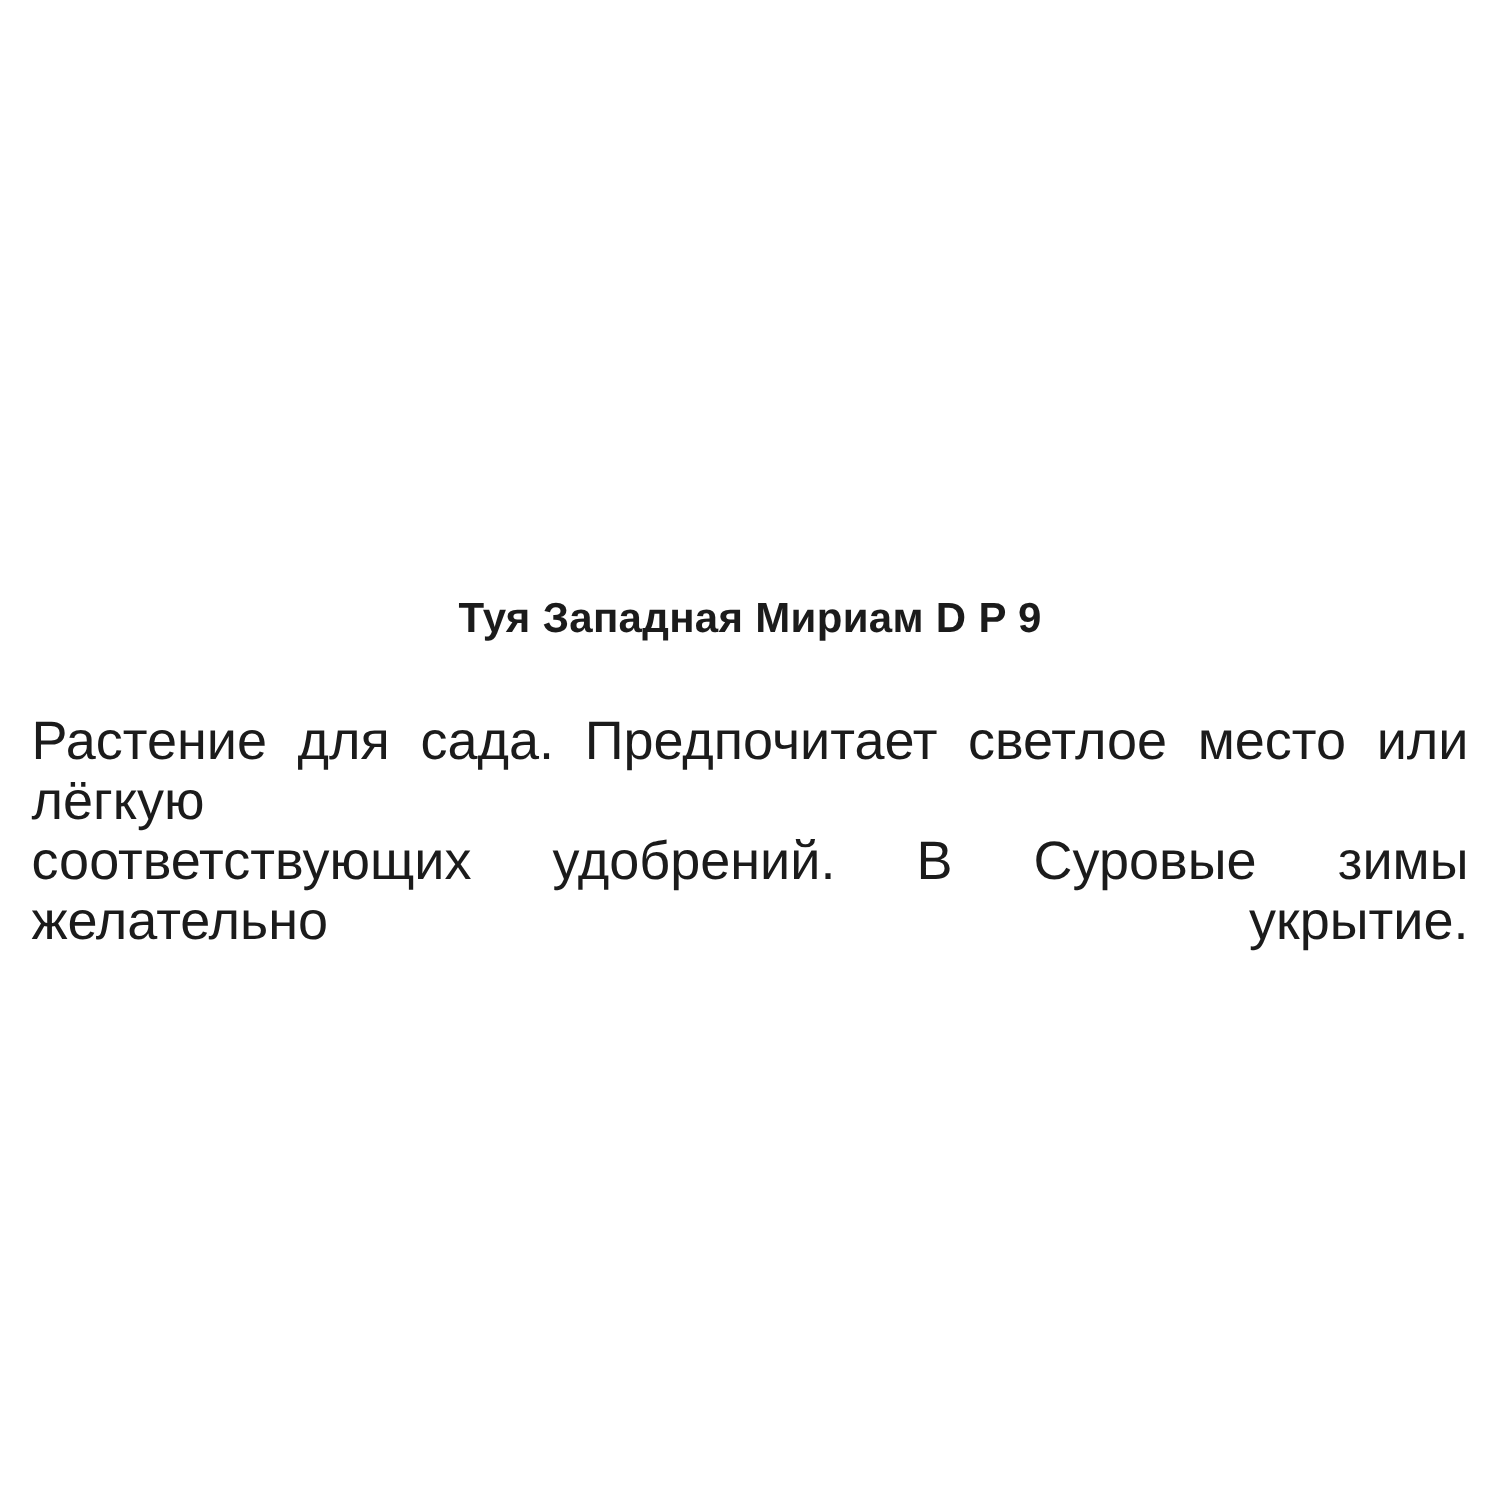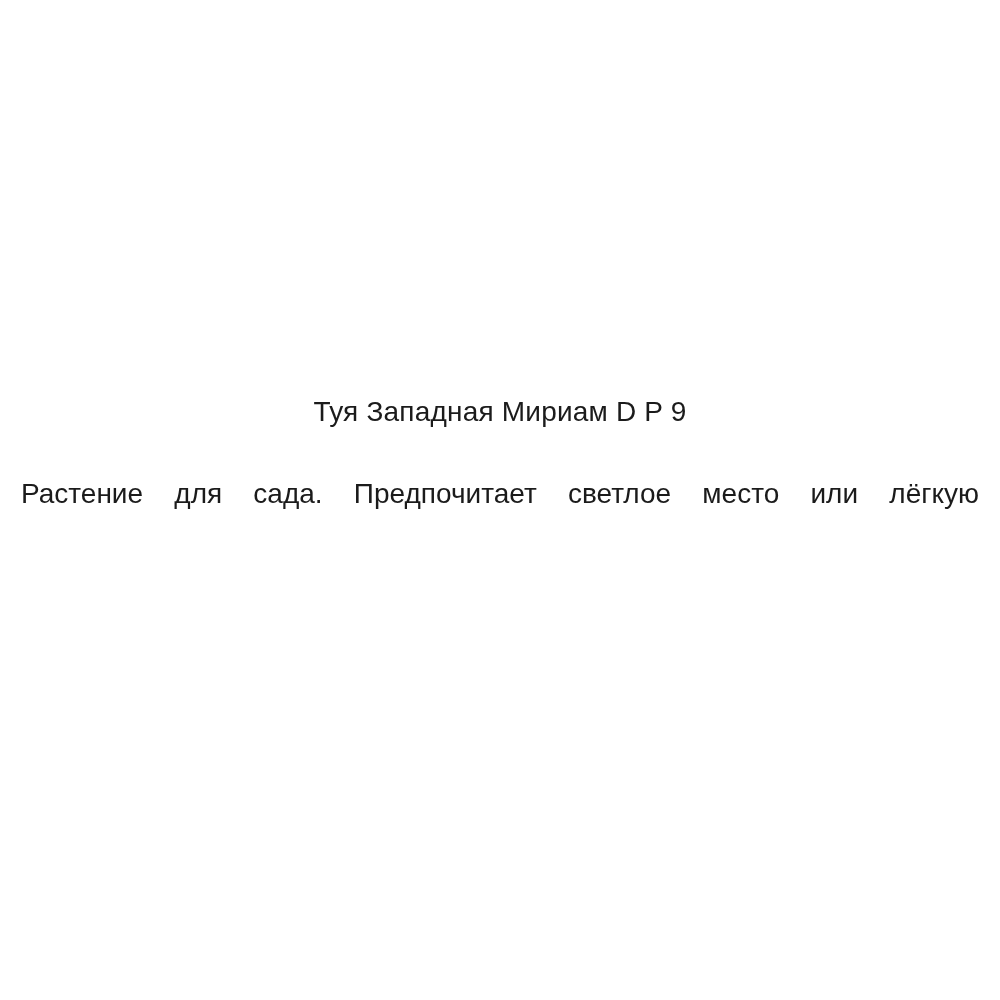--- a/index.html
+++ b/index.html
@@ -15,38 +15,39 @@
     color: #1b1b1b;
     overflow: hidden;
   }
   .doc-title {
     position: absolute;
     top: 396px;
     left: 0;
     width: 100%;
     text-align: center;
     font-size: 28px;
-    font-weight: normal;
+    font-weight: bold;
     letter-spacing: 0.2px;
     white-space: pre;
   }
   .doc-paragraph {
     position: absolute;
     top: 474px;
     left: 21px;
     right: 21px;
-    font-size: 28px;
+    font-size: 36px;
   }
   .doc-paragraph .line {
     line-height: 40px;
     text-align: justify;
     text-align-last: justify;
     -moz-text-align-last: justify;
   }
 </style>
 </head>
 <body>
 
 <div class="doc-title">Туя Западная Мириам D P 9</div>
 
 <div class="doc-paragraph">
   <div class="line">Растение для сада. Предпочитает светлое место или лёгкую</div>
+  <div class="line">соответствующих удобрений. В Суровые зимы желательно укрытие.</div>
 </div>
 
 </body></html>

